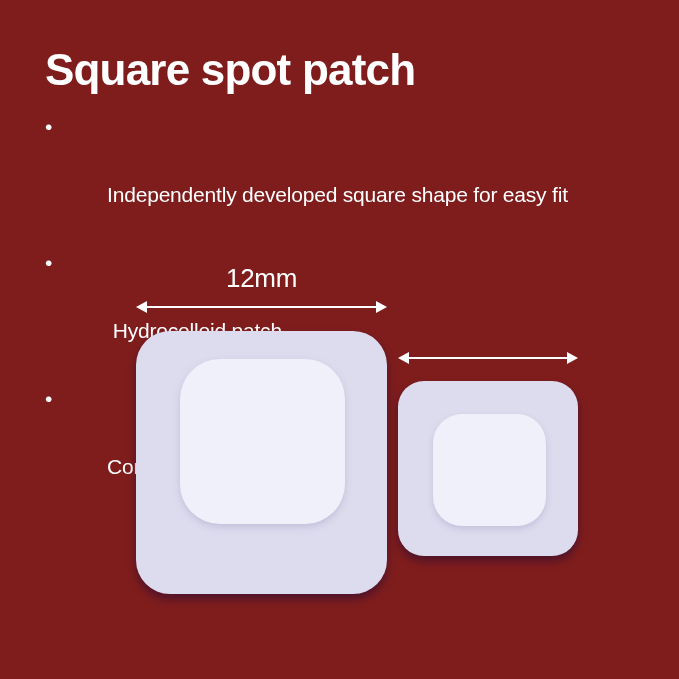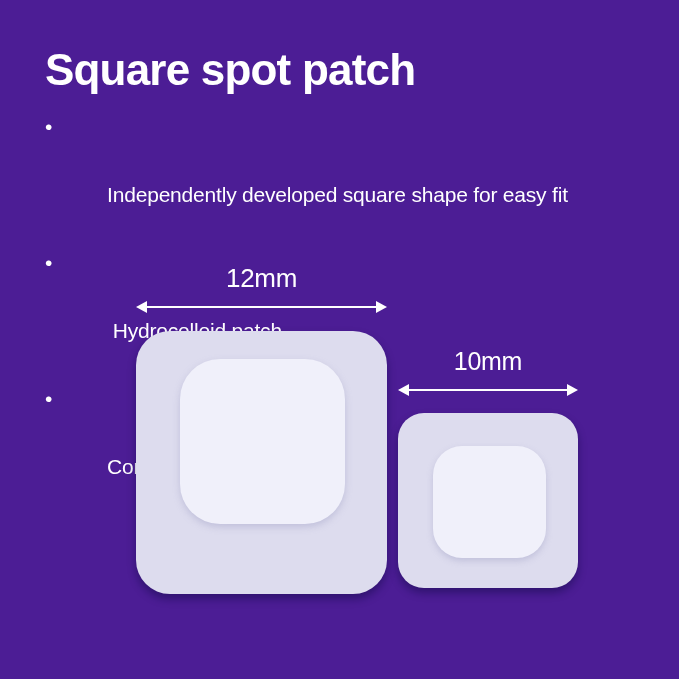--- a/index.html
+++ b/index.html
@@ -161,21 +161,21 @@
     top: 33px;
     width: 113px;
     height: 112px;
     border-radius: 29px;
     box-shadow: 0 3px 6px rgba(150, 150, 190, 0.38);
   }
 </style>
 </head>
 <body>
 
-<div class="poster" style="background: #4c1d95;">
+<div class="poster" style="background: #7f1d1d;">
 
   <div class="header">
     <h1 class="title">Square spot patch</h1>
 
     <ul class="bullets">
       <li class="bullet">
         <span class="bullet-dot">•</span>
         <span>Independently developed square shape for easy fit</span>
       </li>
       <li class="bullet">
@@ -197,21 +197,20 @@
         <span class="head left"></span>
         <span class="shaft"></span>
         <span class="head right"></span>
       </div>
       <div class="patch-outer" style="background: rgb(221, 220, 238);">
         <div class="patch-inner" style="background: rgb(240, 240, 250);"></div>
       </div>
     </div>
 
     <div class="patch-group small">
-      <p class="dim-label">10mm</p>
       <div class="dim-arrow">
         <span class="head left"></span>
         <span class="shaft"></span>
         <span class="head right"></span>
       </div>
       <div class="patch-outer" style="background: rgb(221, 220, 238);">
         <div class="patch-inner" style="background: rgb(240, 240, 250);"></div>
       </div>
     </div>
 

